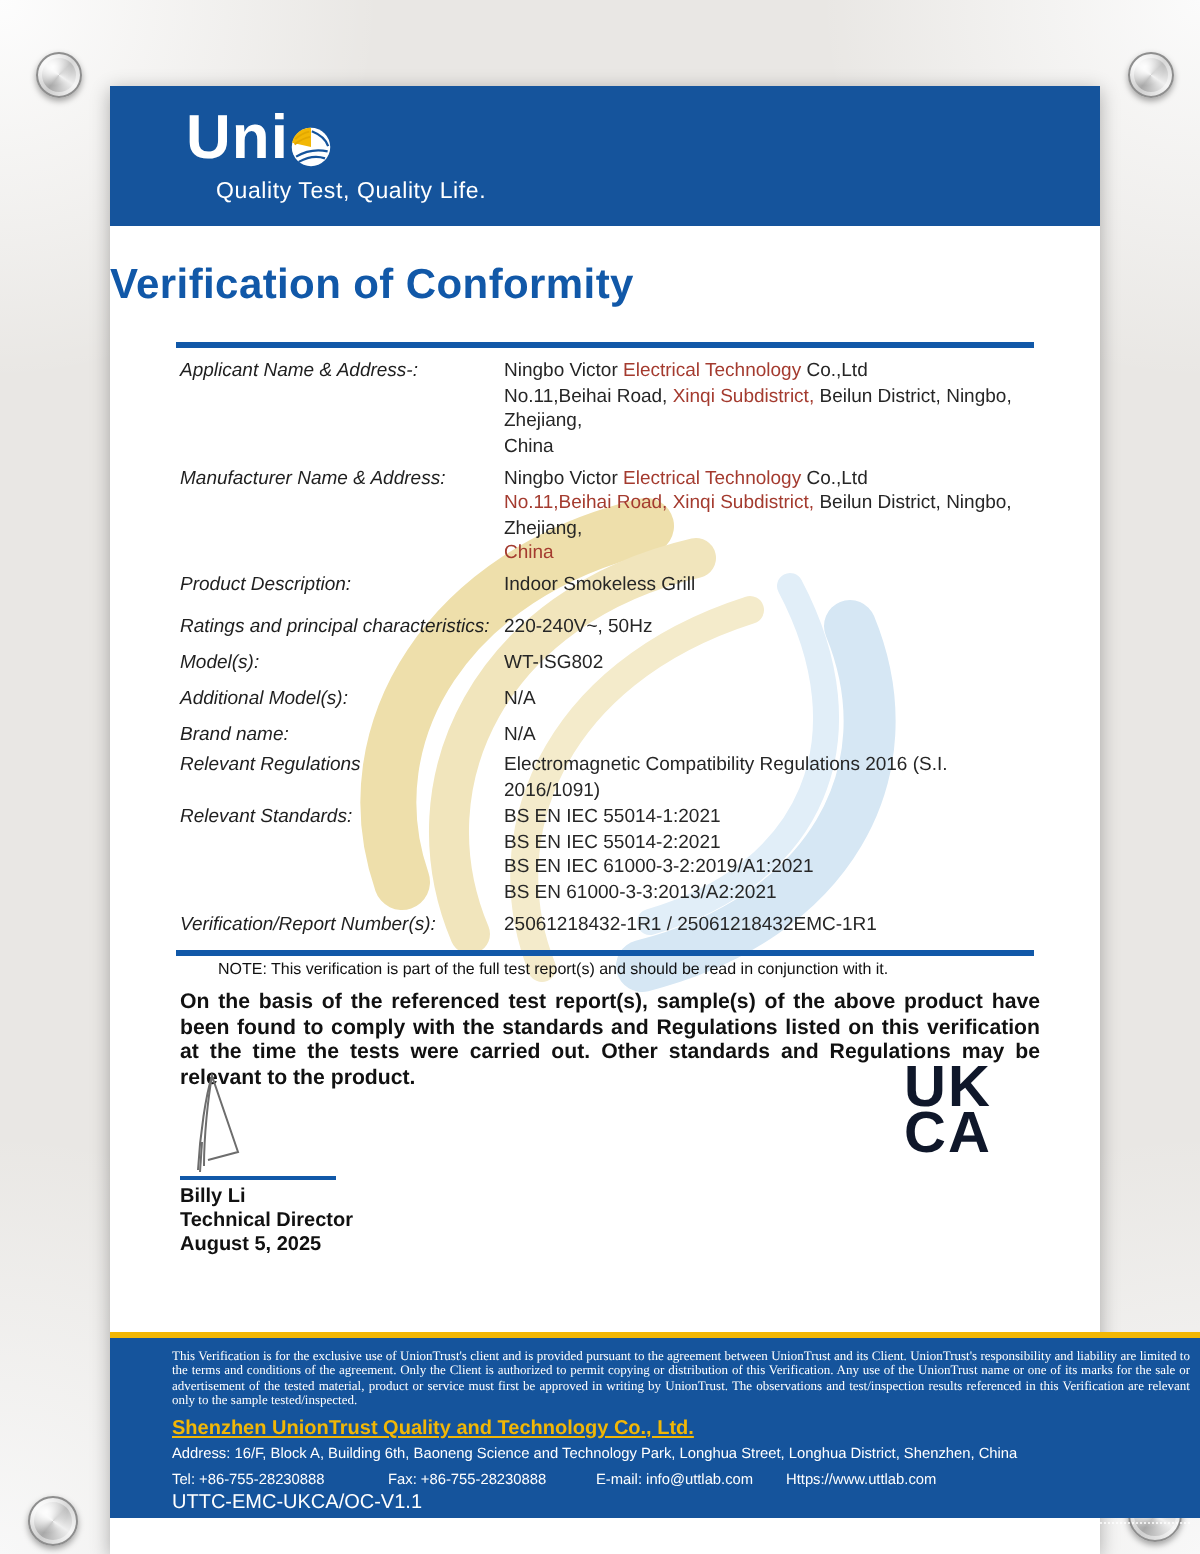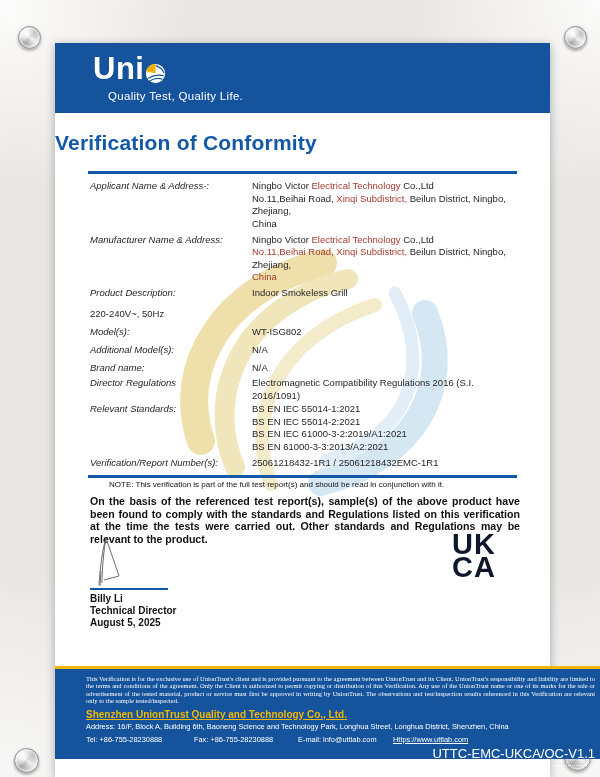--- a/index.html
+++ b/index.html
@@ -52,22 +52,22 @@
   .footer{position:absolute;left:0;top:623px;width:571px;}
   .footer-gold{height:3px;background:#f2b705;}
   .footer-blue{background:#15549c;height:90px;box-sizing:border-box;padding:6px 31px 0;color:#fff;}
   .disclaimer{font-family:"Liberation Serif",serif;font-size:6.5px;line-height:7.4px;
               text-align:justify;color:#fff;}
   .company{color:#f2b705;font-weight:bold;font-size:10px;margin-top:4px;
            text-decoration:underline;white-space:nowrap;}
   .addr{font-size:7.4px;margin-top:2.5px;white-space:nowrap;}
   .contact{display:flex;font-size:7.4px;margin-top:3.5px;}
   .contact .c1{width:108px;} .contact .c2{width:104px;} .contact .c3{width:95px;}
-  .contact .site{text-decoration:underline;}
-  .doccode{font-size:13px;margin-top:2px;text-align:right;}
+  .contact .site{}
+  .doccode{font-size:10px;margin-top:2px;}
   .dots{border-top:1.5px dotted rgba(255,255,255,.75);margin-top:4.5px;}
   .mb-addr{margin-bottom:3.5px;} .mb-9{margin-bottom:8.5px;} .mb-55{margin-bottom:5.5px;}
   .mb-25{margin-bottom:2.5px;} .mb-05{margin-bottom:1px;} .mb-std{margin-bottom:4px;}
 </style>
 </head>
 <body>
 
 <div class="screw" style="left:18px;top:26px;width:21px;height:21px;"></div>
 <div class="screw" style="left:564px;top:26px;width:21px;height:21px;"></div>
 <div class="screw" style="left:14px;top:748px;width:23px;height:23px;"></div>
@@ -126,36 +126,37 @@
         <div><span class="red">No.11,Beihai Road, Xinqi Subdistrict,</span><span> Beilun District, Ningbo, Zhejiang,</span></div>
         <div><span class="red">China</span></div>
       </div>
     </div>
 
     <div class="row mb-9">
       <span class="lbl">Product Description:</span>
       <span class="val">Indoor Smokeless Grill</span>
     </div>
     <div class="row mb-55">
+      <span class="lbl">Ratings and principal characteristics:</span>
       <span class="val">220-240V~, 50Hz</span>
     </div>
     <div class="row mb-55">
       <span class="lbl">Model(s):</span>
       <span class="val">WT-ISG802</span>
     </div>
     <div class="row mb-55">
       <span class="lbl">Additional Model(s):</span>
       <span class="val">N/A</span>
     </div>
     <div class="row mb-25">
       <span class="lbl">Brand name:</span>
       <span class="val">N/A</span>
     </div>
     <div class="row mb-05">
-      <span class="lbl">Director Regulations</span>
+      <span class="lbl">Relevant Regulations</span>
       <span class="val">Electromagnetic Compatibility Regulations 2016 (S.I. 2016/1091)</span>
     </div>
 
     <div class="row mb-std">
       <span class="lbl">Relevant Standards:</span>
       <div class="val">
         <div>BS EN IEC 55014-1:2021</div>
         <div>BS EN IEC 55014-2:2021</div>
         <div>BS EN IEC 61000-3-2:2019/A1:2021</div>
         <div>BS EN 61000-3-3:2013/A2:2021</div>

